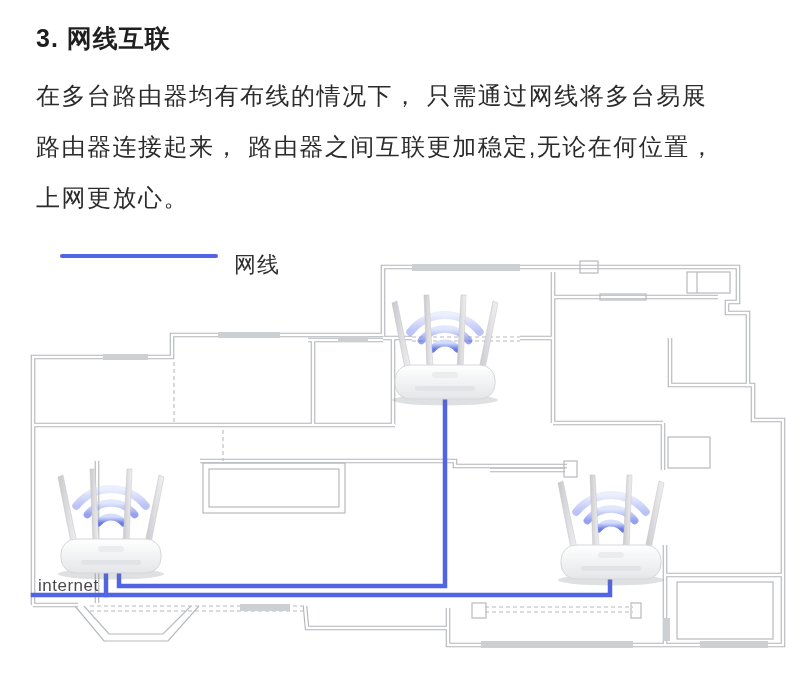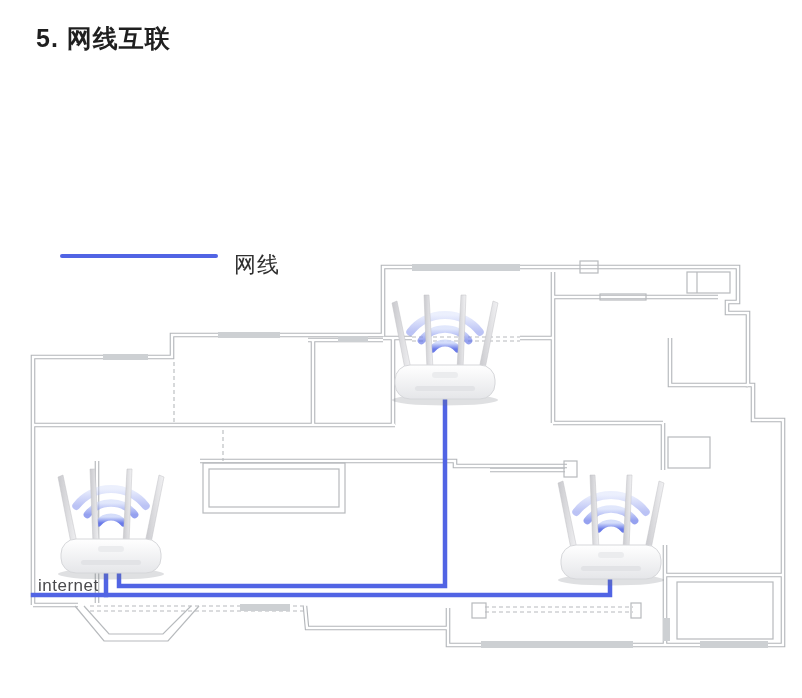--- a/index.html
+++ b/index.html
@@ -23,22 +23,27 @@
   .dash{stroke:#b7babd;stroke-width:1.1;fill:none;stroke-dasharray:4 3;}
   .winfill{fill:#cdd0d3;stroke:none;}
   .cable{fill:none;stroke-width:4.5;stroke-linejoin:miter;stroke-linecap:square;}
   .inetText{font-size:17px;fill:#4a4a4d;letter-spacing:0.5px;}
 </style>
 </head>
 <body>
 
 <div id="stage">
 
-  <div class="title">5. 网线互联</div>
+  <div class="title">3. 网线互联</div>
 
+  <div class="para">
+    <div class="pline">在多台路由器均有布线的情况下， 只需通过网线将多台易展</div>
+    <div class="pline">路由器连接起来， 路由器之间互联更加稳定,无论在何位置，</div>
+    <div class="pline">上网更放心。</div>
+  </div>
 
   <div class="legend">
     <svg width="160" height="6">
       <rect x="0" y="1" width="158" height="4" rx="2" fill="#5164e4"></rect>
     </svg>
     <span class="legend-label">网线</span>
   </div>
 
   <svg id="planSvg" width="802" height="698" viewBox="0 0 802 698">
     <defs>

